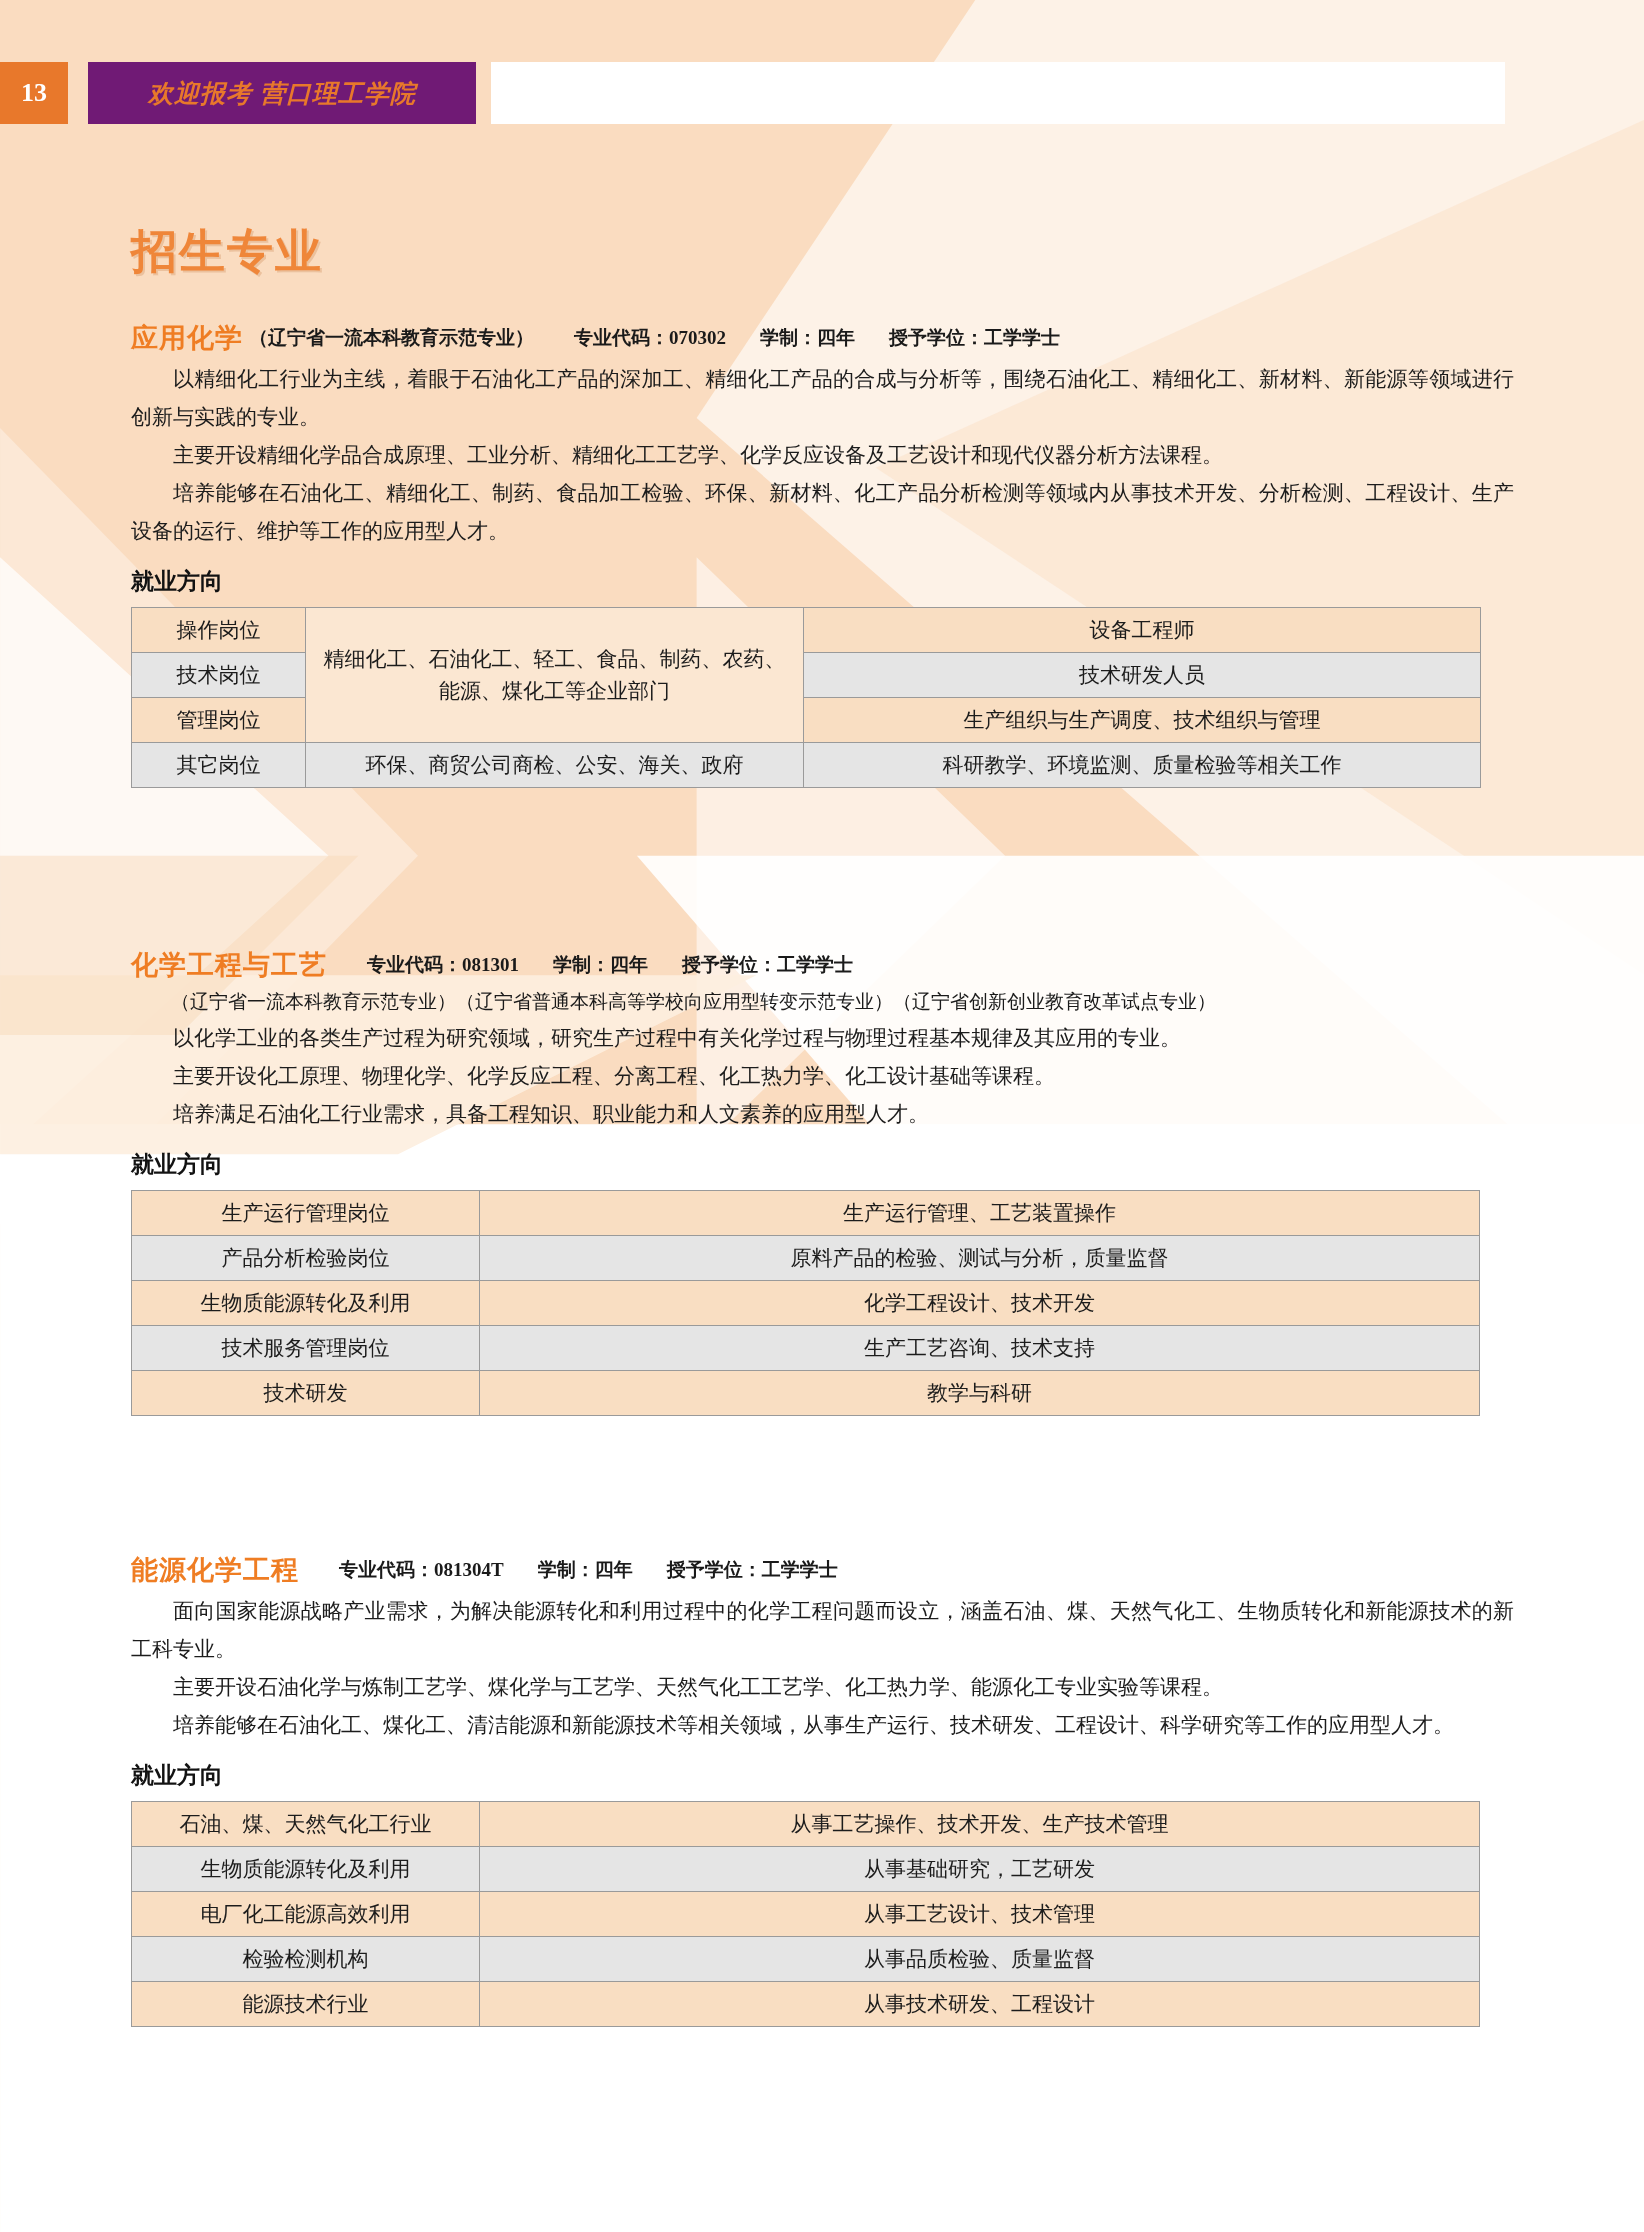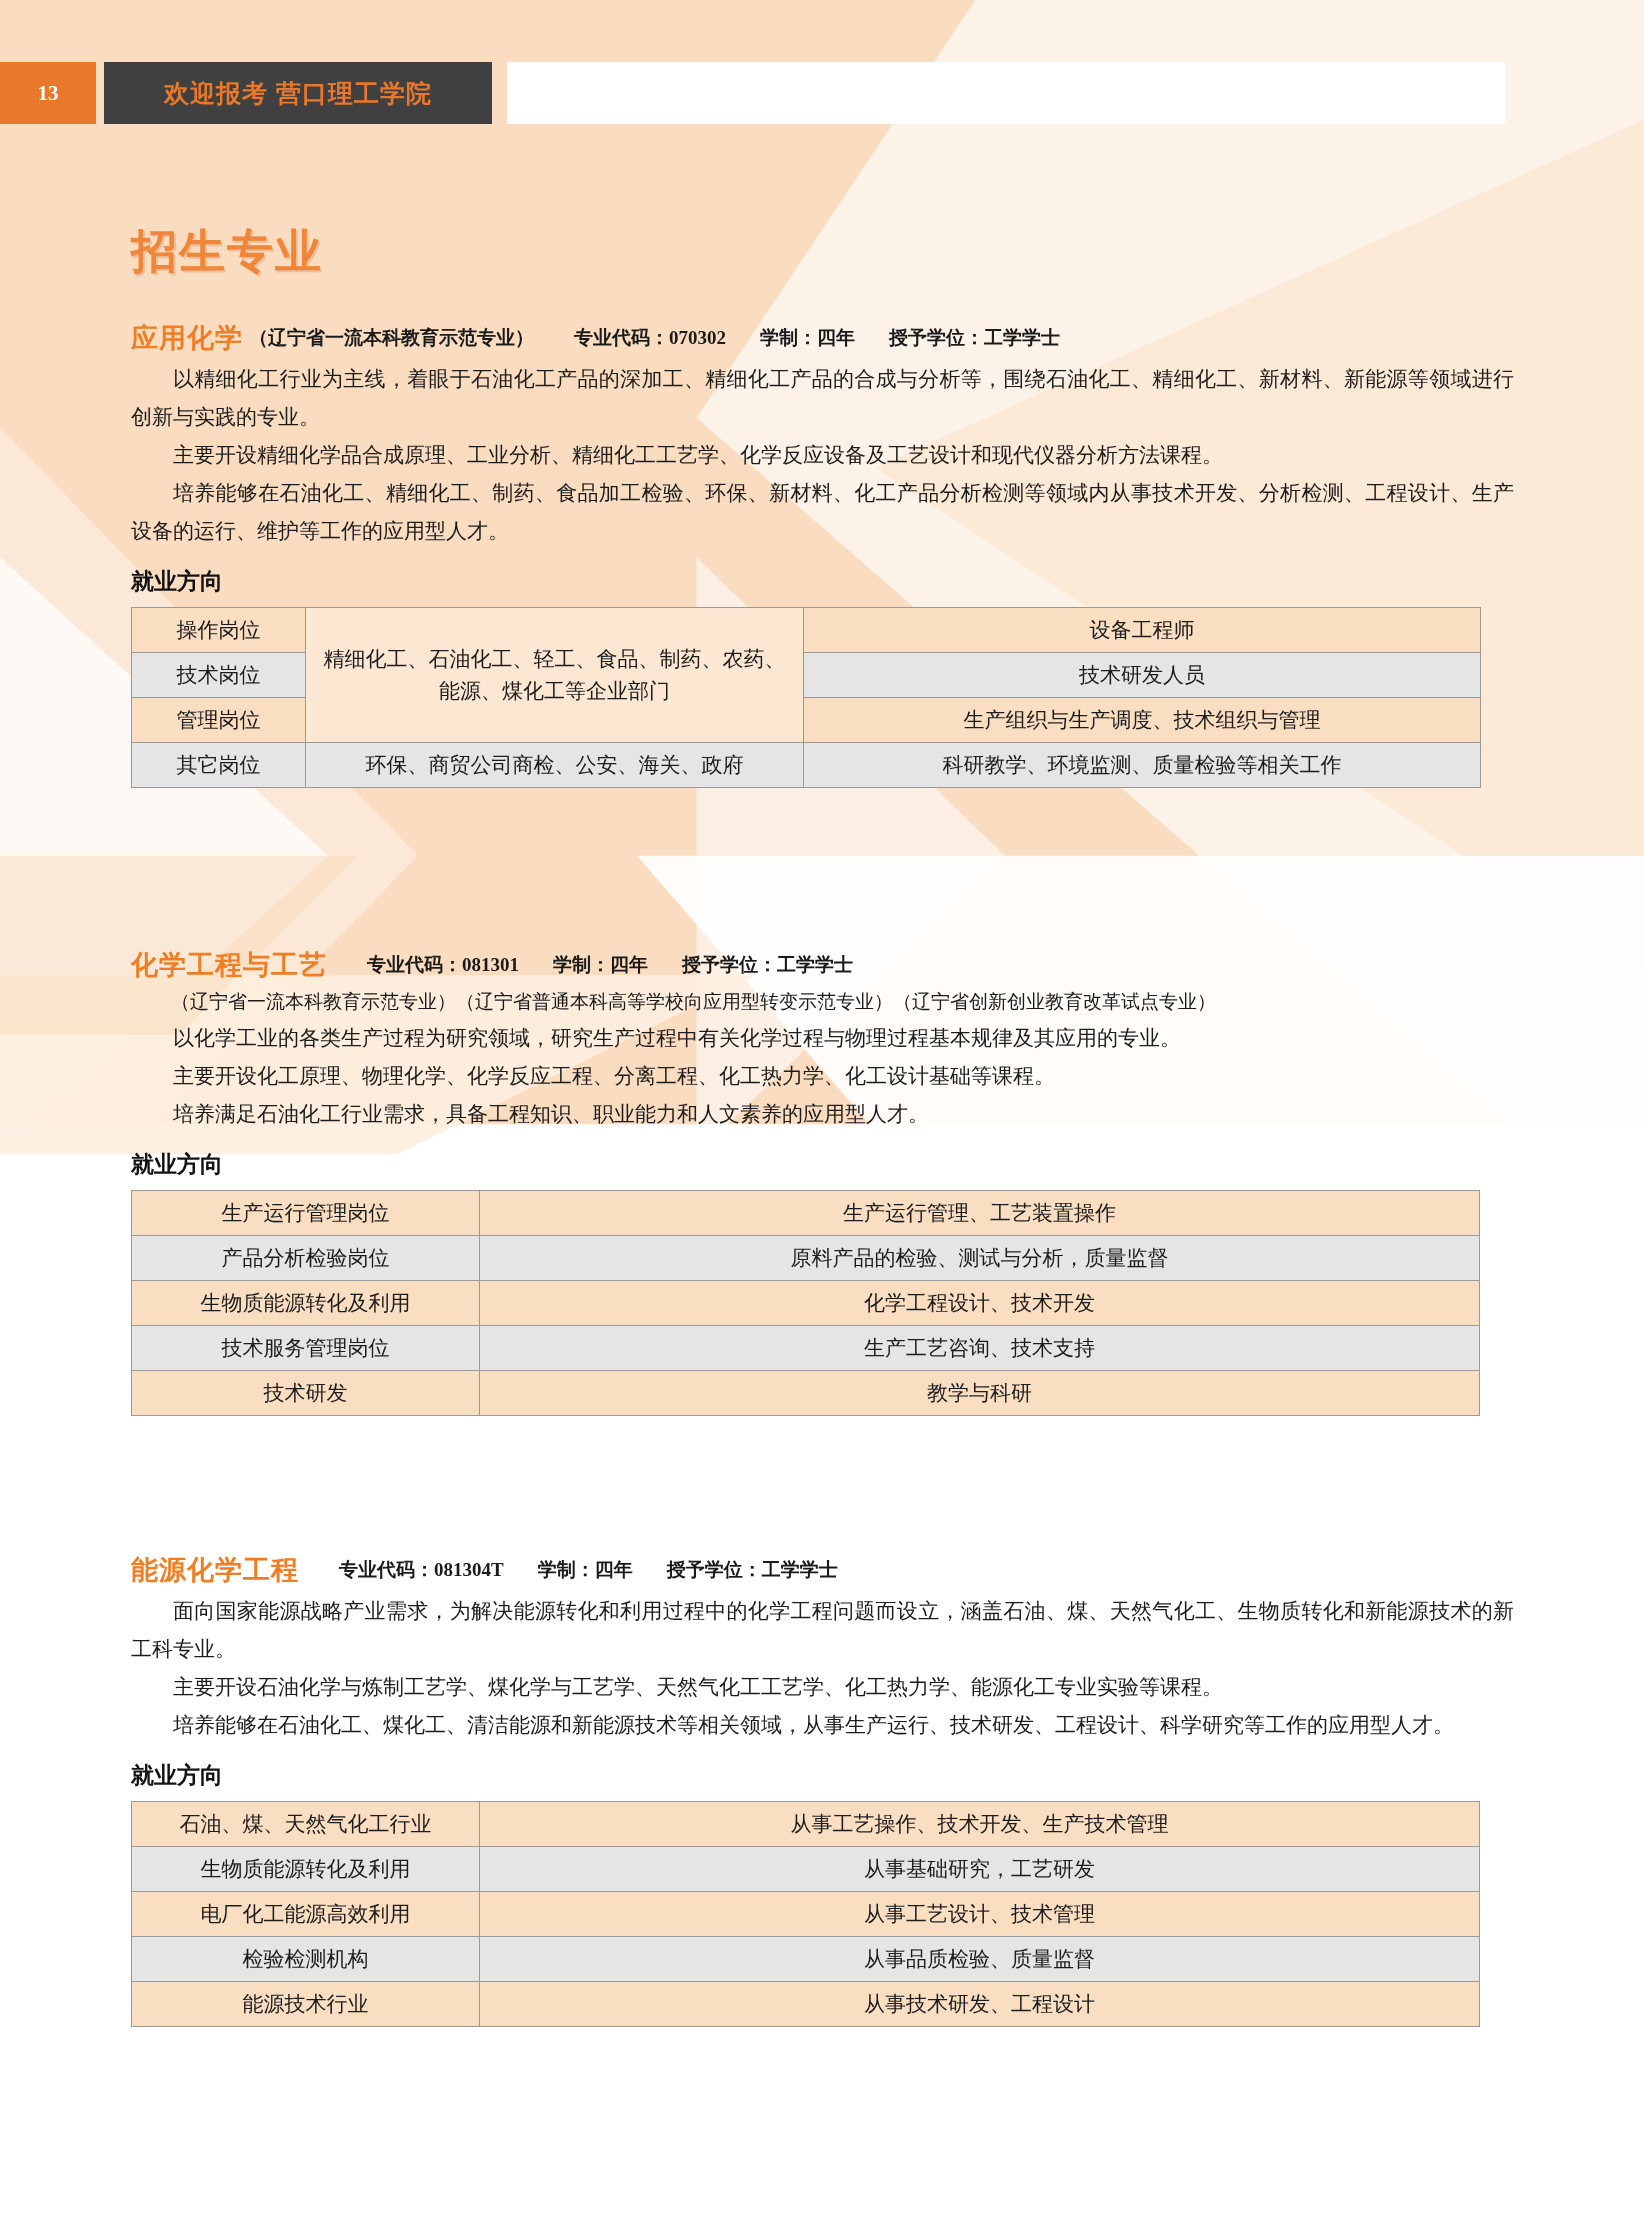--- a/index.html
+++ b/index.html
@@ -22,37 +22,38 @@
   .header {
     position: absolute;
     top: 62px; left: 0;
     width: 1505px;
     height: 62px;
     display: flex;
     align-items: stretch;
     z-index: 5;
   }
   .page-num {
-    width: 96px;
+    width: 68px;
     background: #e8782b;
     color: #ffffff;
-    font-size: 21px;
+    font-size: 26px;
     font-weight: bold;
     display: flex;
     align-items: center;
     justify-content: center;
     font-family: "Liberation Serif", "DejaVu Serif", serif;
   }
   .header-title-box {
-    margin-left: 8px;
+    margin-left: 20px;
     width: 388px;
-    background: #404040;
+    background: #701a75;
     display: flex;
     align-items: center;
     justify-content: center;
+    font-style: italic;
   }
   .header-title-box span {
     color: #e8782b;
     font-size: 25px;
     font-weight: bold;
     letter-spacing: 1px;
   }
   .header-bar-2 {
     margin-left: 15px;
     flex: 1;

